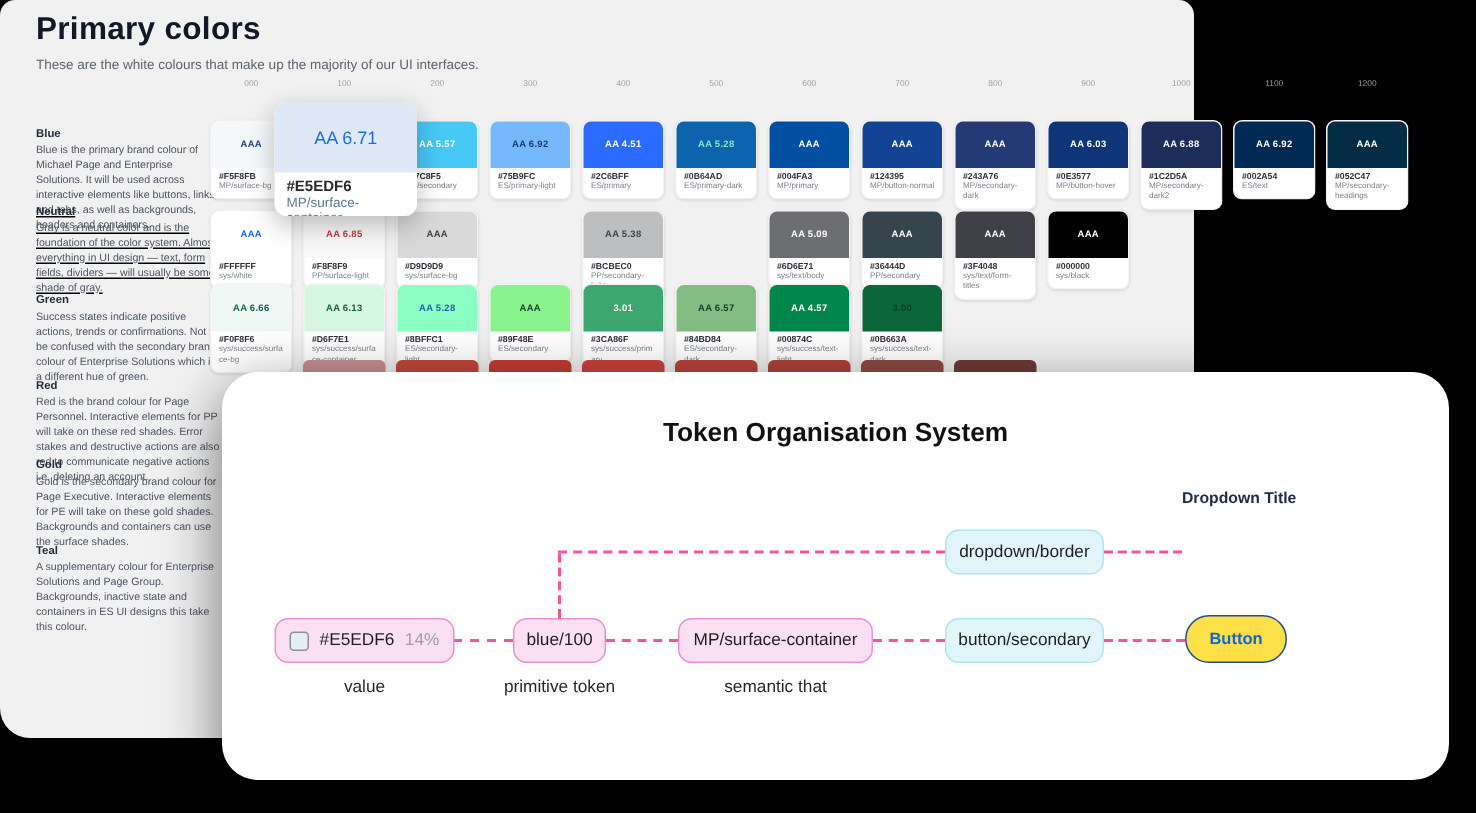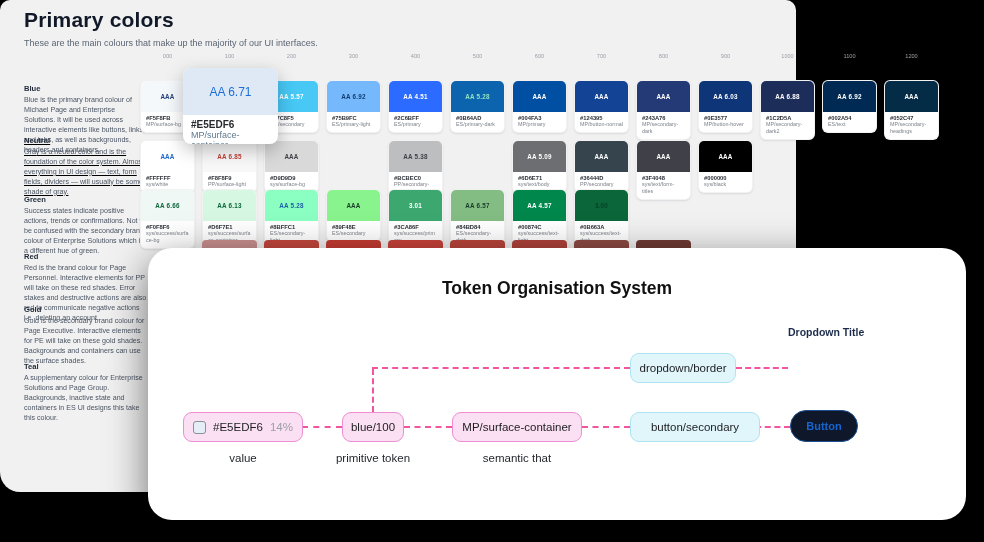--- a/index.html
+++ b/index.html
@@ -58,31 +58,31 @@
 
   .conn-h { position:absolute; border-top:2px dashed #F2549E; }
   .conn-v { position:absolute; border-left:2px dashed #F2549E; }
 
   .dd-title { position:absolute; left:640px; top:78px; font-size:10.5px; font-weight:700; color:#1c2b4a; }
   .dropdown { position:absolute; left:640px; top:102px; width:147px; height:34px; background:#fff;
               border:1px solid #c9cdd2; border-radius:8px; display:flex; align-items:center;
               padding:0 12px; justify-content:space-between; }
   .dropdown .dd-text { font-size:11px; color:#40474f; }
   .btn-pill { position:absolute; left:642px; top:162px; width:68px; height:32px; border-radius:16px;
-              background:#0f172a; border:1.5px solid #1D4F91; display:flex; align-items:center; justify-content:center; }
+              background:#fde047; border:1.5px solid #1D4F91; display:flex; align-items:center; justify-content:center; }
   .btn-pill span { font-size:11px; font-weight:700; color:#1565D0; }
 </style>
 </head>
 <body>
 
 <div id="stage">
   <div id="docs">
 
     <div class="page-title">Primary colors</div>
-    <div class="page-subtitle">These are the main colours that make up the majority of our UI interfaces.</div>
+    <div class="page-subtitle">These are the white colours that make up the majority of our UI interfaces.</div>
 
     <div id="descs">
         <div class="desc" style="top: 84px;">
           <h3>Blue</h3>
           <p>Blue is the primary brand colour of Michael Page and Enterprise Solutions. It will be used across interactive elements like buttons, links, and tabs, as well as backgrounds, headers and containers.</p>
         </div>
         <div class="desc" style="top: 136px; text-decoration: underline;">
           <h3>Neutral</h3>
           <p>Gray is a neutral color and is the foundation of the color system. Almost everything in UI design — text, form fields, dividers — will usually be some shade of gray.</p>
         </div>
@@ -424,21 +424,21 @@
     </div>
     <div class="node pink" style="left:194px; top:164px; width:62px;">
       <span>blue/100</span>
     </div>
     <div class="node pink" style="left:304px; top:164px; width:130px;">
       <span>MP/surface-container</span>
     </div>
     <div class="node cyan" style="left:482px; top:105px; width:106px;">
       <span>dropdown/border</span>
     </div>
-    <div class="node cyan" style="left:482px; top:164px; width:130px;">
+    <div class="node cyan" style="left:482px; top:164px; width:106px;">
       <span>button/secondary</span>
     </div>
 
     <div class="node-label" style="left:35px; top:204px; width:120px;">value</div>
     <div class="node-label" style="left:165px; top:204px; width:120px;">primitive token</div>
     <div class="node-label" style="left:309px; top:204px; width:120px;">semantic that</div>
 
     <div class="dd-title">Dropdown Title</div>
     <div class="btn-pill">
       <span>Button</span>

